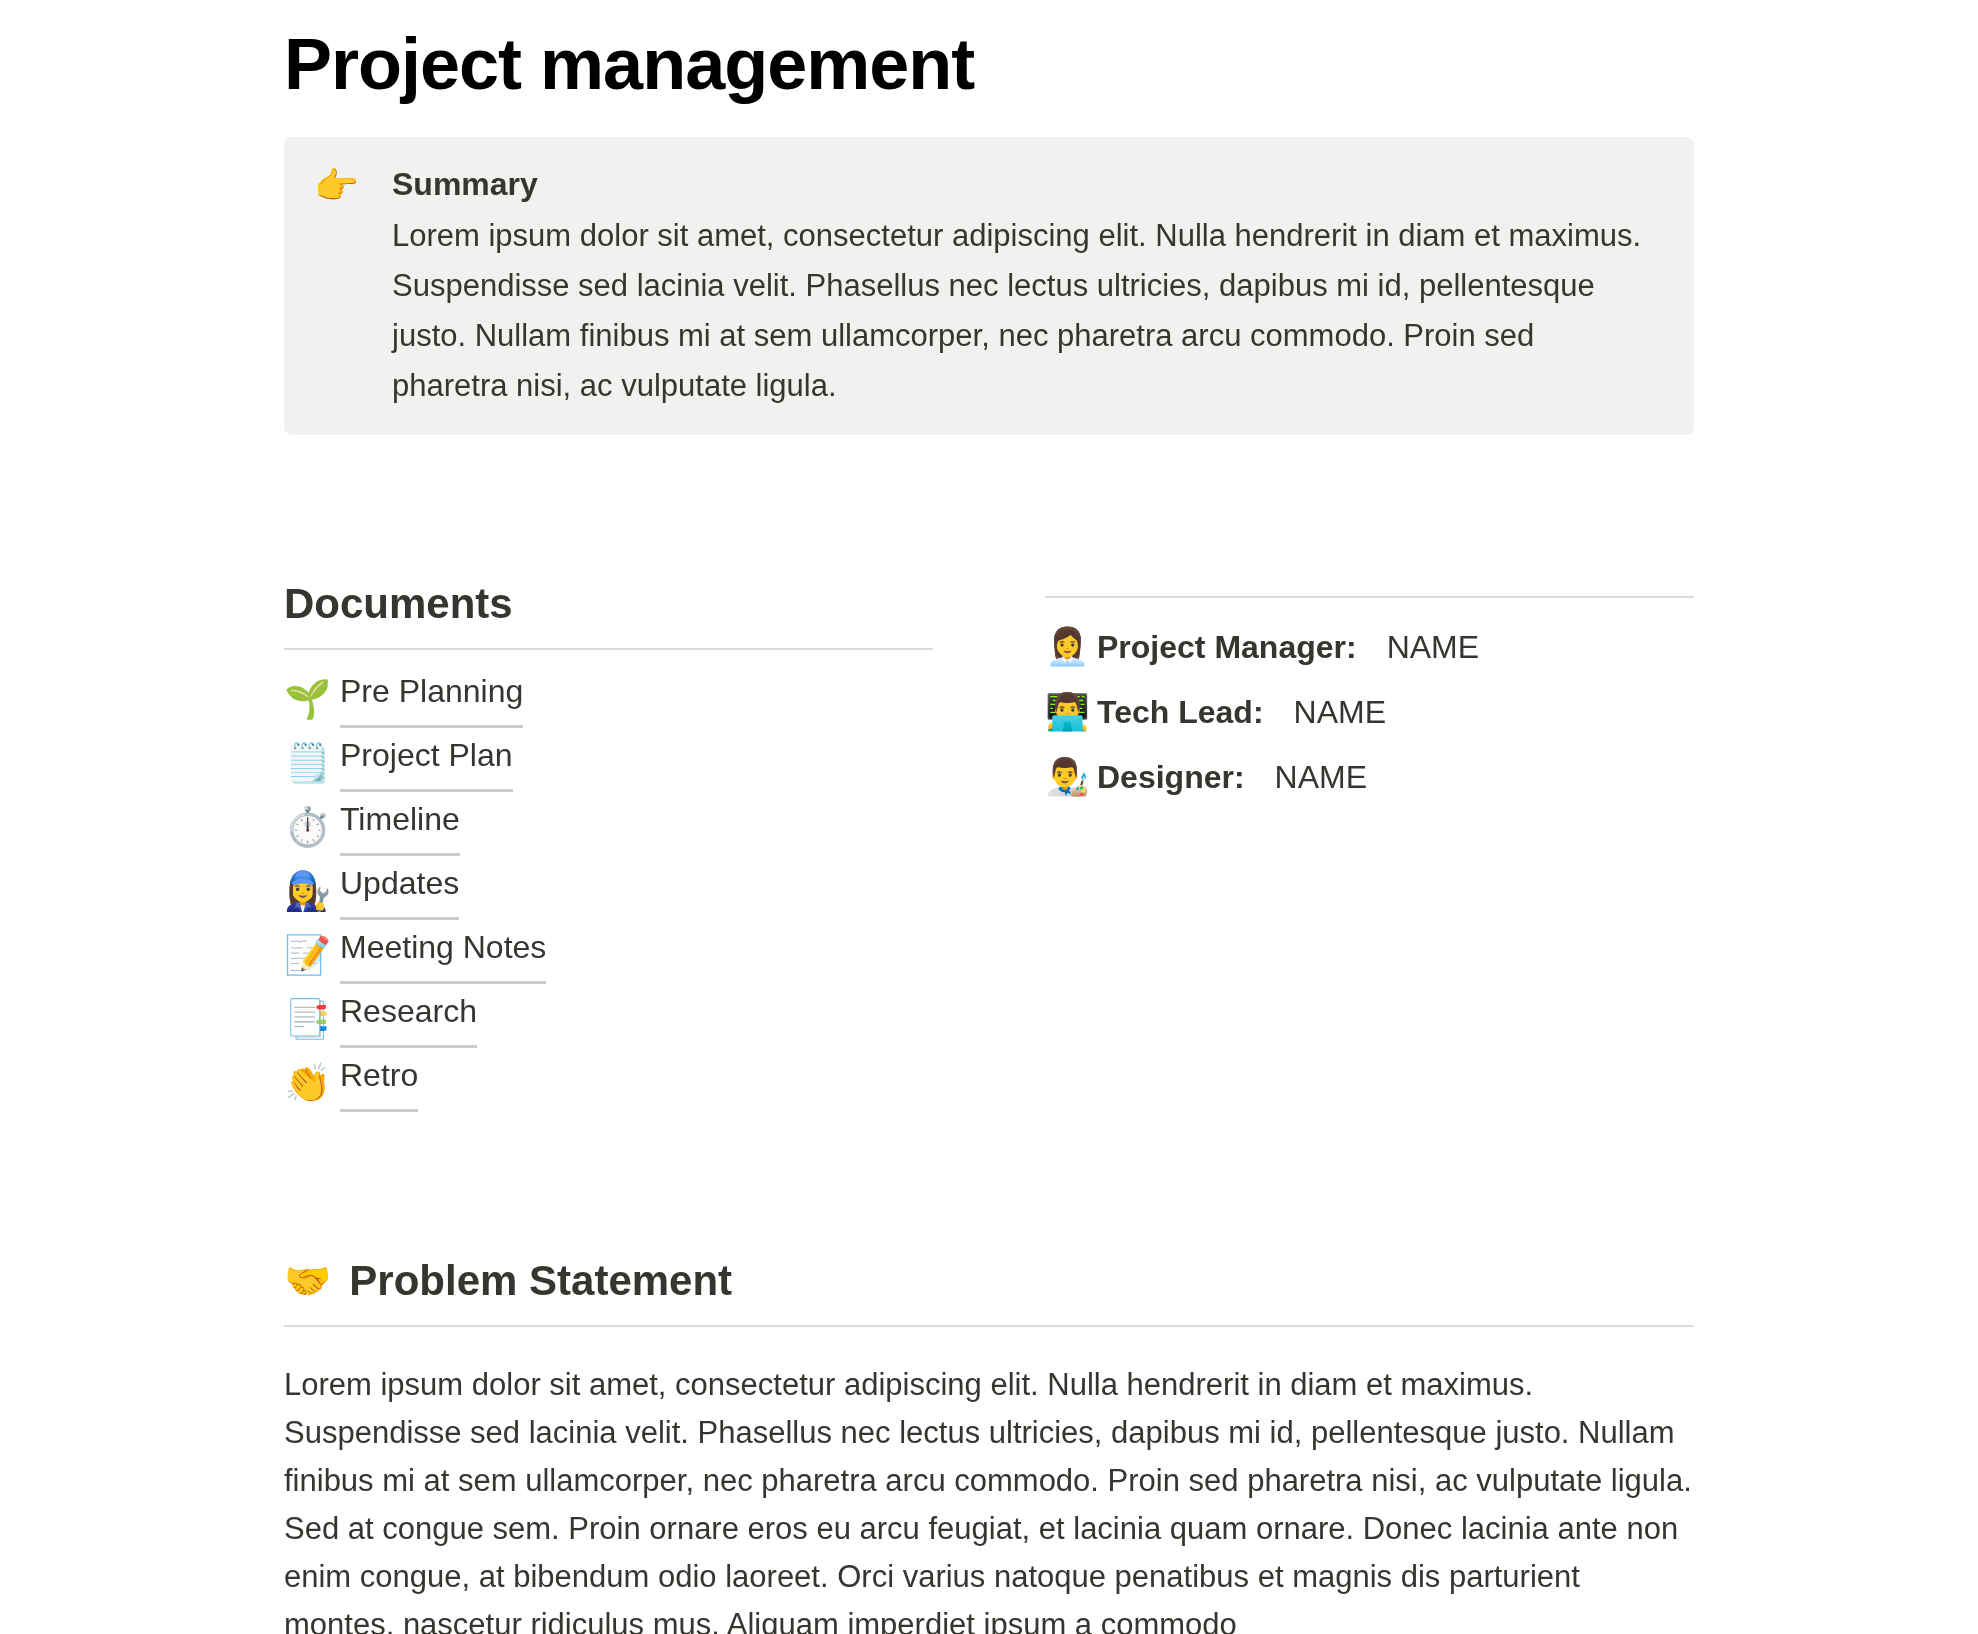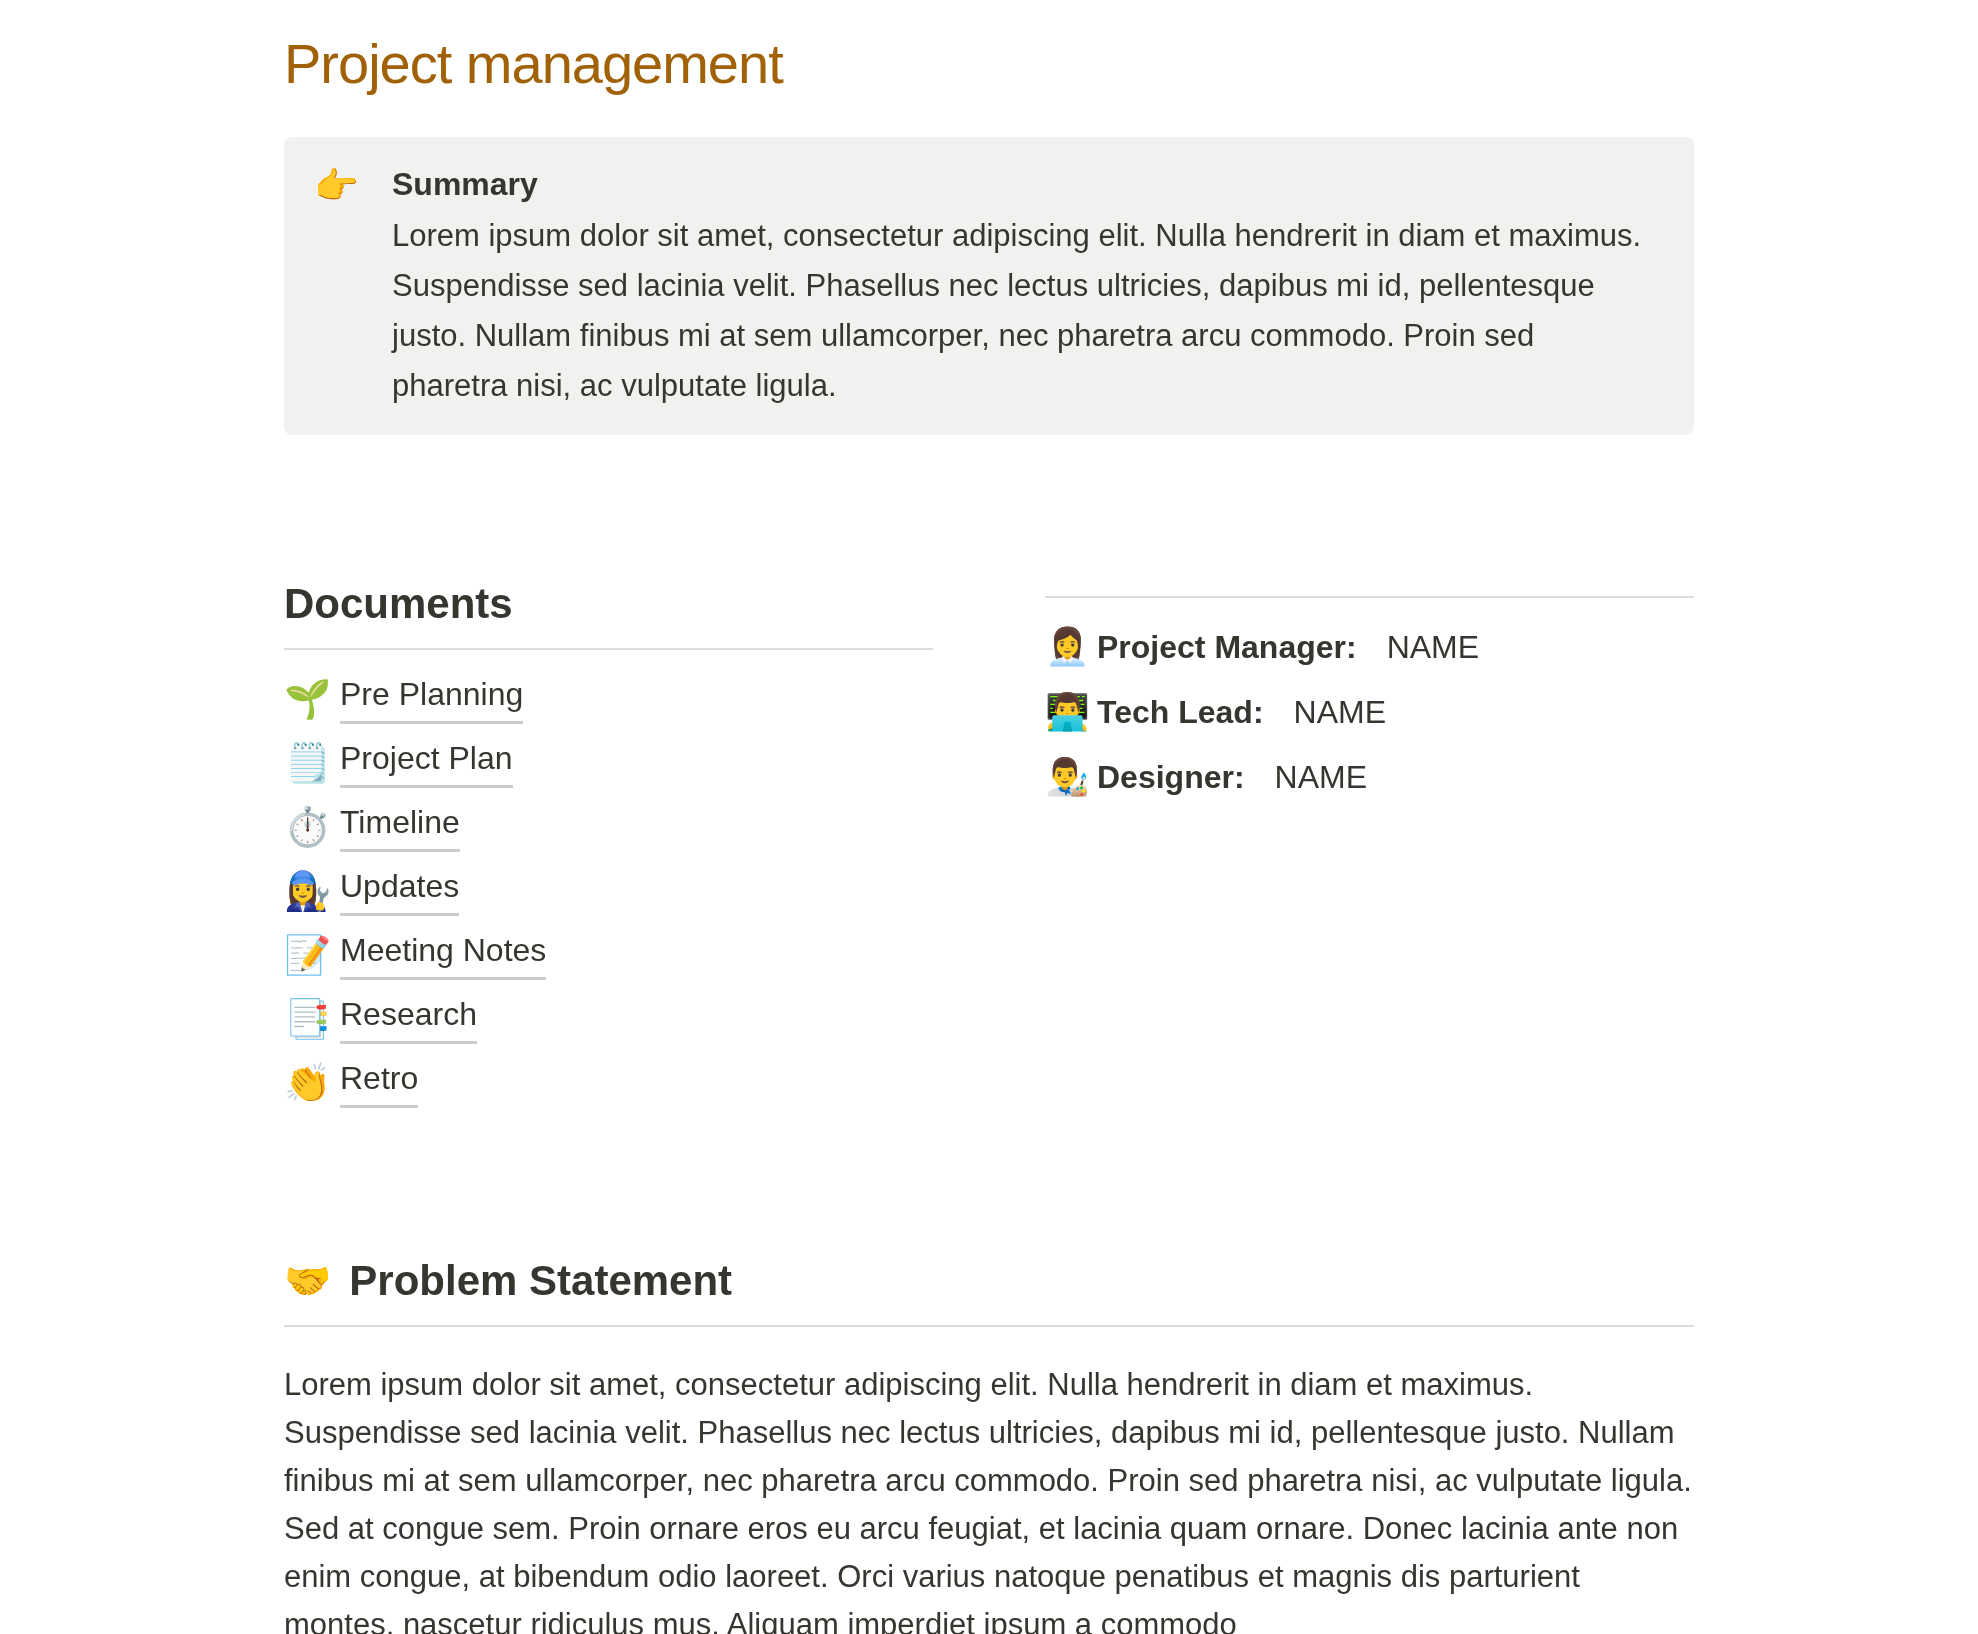--- a/index.html
+++ b/index.html
@@ -13,25 +13,25 @@
     font-family: "Liberation Sans", sans-serif;
     -webkit-font-smoothing: antialiased;
   }
   .page {
     width: 1410px;
     margin: 0 auto;
   }
   
   .page-title {
     margin: 16px 0 0 0;
-    font-size: 56px;
+    font-size: 72px;
     line-height: 96px;
-    font-weight: 400;
+    font-weight: 700;
     letter-spacing: -1px;
-    color: #a16207;
+    color: #000000;
   }
   
   .callout {
     margin-top: 25px;
     background: #f1f1ef;
     border-radius: 8px;
     padding: 24px 40px 24px 30px;
     display: flex;
     align-items: flex-start;
     box-sizing: border-box;
@@ -96,21 +96,21 @@
     width: 56px;
     font-size: 38px;
     line-height: 50px;
   }
   .doc-link {
     font-size: 32px;
     line-height: 40px;
     color: #37352f;
     text-decoration: none;
     border-bottom: 3px solid rgba(55, 53, 47, 0.25);
-    padding-bottom: 7px;
+    padding-bottom: 14px;
     cursor: pointer;
   }
   
   .team-list { margin-top: 24px; }
   .team-item {
     display: flex;
     align-items: center;
     height: 50px;
     margin-bottom: 15px;
     font-size: 32px;

